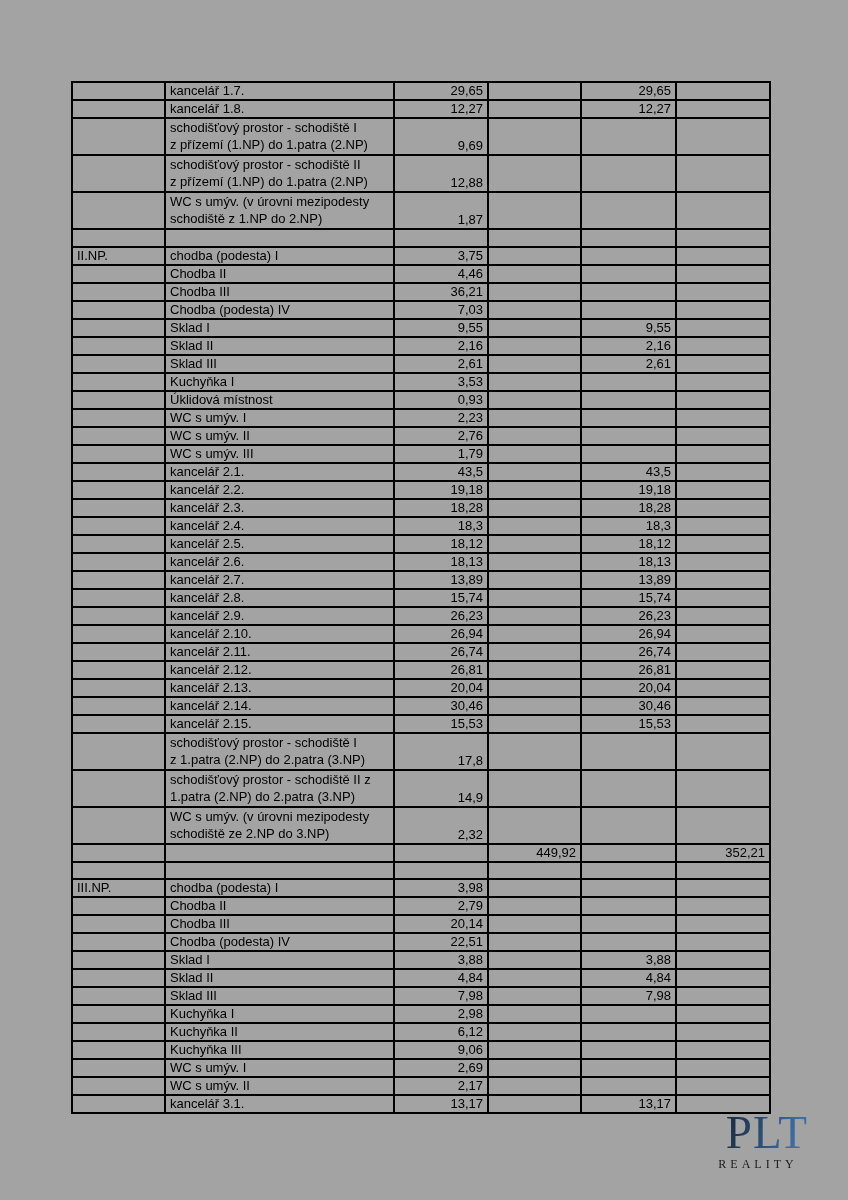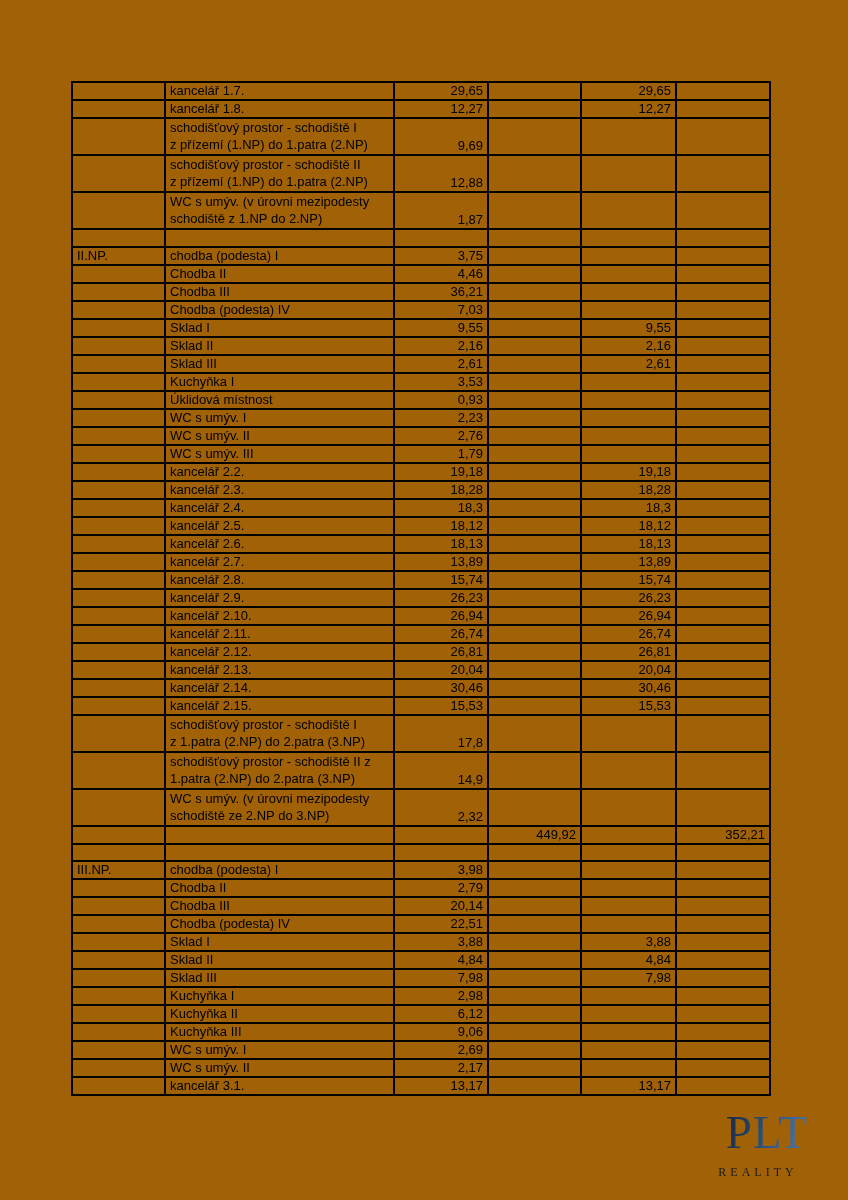--- a/index.html
+++ b/index.html
@@ -1,21 +1,21 @@
 <!DOCTYPE html>
 <html><head>
 <meta charset="utf-8">
 <style>
   html, body { margin: 0; padding: 0; background: #e8e8e8; }
   .page {
     position: relative;
     width: 848px;
     height: 1200px;
     margin: 0 auto;
-    background: #a16207;
+    background: #a3a3a3;
     font-family: "Liberation Sans", sans-serif;
     color: #000;
     overflow: hidden;
   }
   table.area-table {
     position: absolute;
     left: 71px;
     top: 81px;
     border-collapse: collapse;
     table-layout: fixed;
@@ -52,21 +52,21 @@
     background-clip: text;
     -webkit-text-fill-color: transparent;
     color: #24466e;
     text-align: right;
   }
   .logo-subtitle {
     font-family: "Liberation Serif", serif;
     font-size: 12px;
     letter-spacing: 4px;
     color: #1b1b1b;
-    margin-top: 8px;
+    margin-top: 0px;
     text-indent: 4px;
   }
 </style>
 </head>
 <body>
 
 <div class="page">
 
   <table class="area-table">
     <colgroup id="table-cols">
@@ -226,20 +226,28 @@
         <tr>
           <td class="c-floor"></td>
           <td class="c-room">WC s umýv. III</td>
           <td class="c-num">1,79</td>
           <td class="c-num"></td>
           <td class="c-num"></td>
           <td class="c-num"></td>
         </tr>
         <tr>
           <td class="c-floor"></td>
+          <td class="c-room">kancelář 2.1.</td>
+          <td class="c-num">43,5</td>
+          <td class="c-num"></td>
+          <td class="c-num">43,5</td>
+          <td class="c-num"></td>
+        </tr>
+        <tr>
+          <td class="c-floor"></td>
           <td class="c-room">kancelář 2.2.</td>
           <td class="c-num">19,18</td>
           <td class="c-num"></td>
           <td class="c-num">19,18</td>
           <td class="c-num"></td>
         </tr>
         <tr>
           <td class="c-floor"></td>
           <td class="c-room">kancelář 2.3.</td>
           <td class="c-num">18,28</td>

